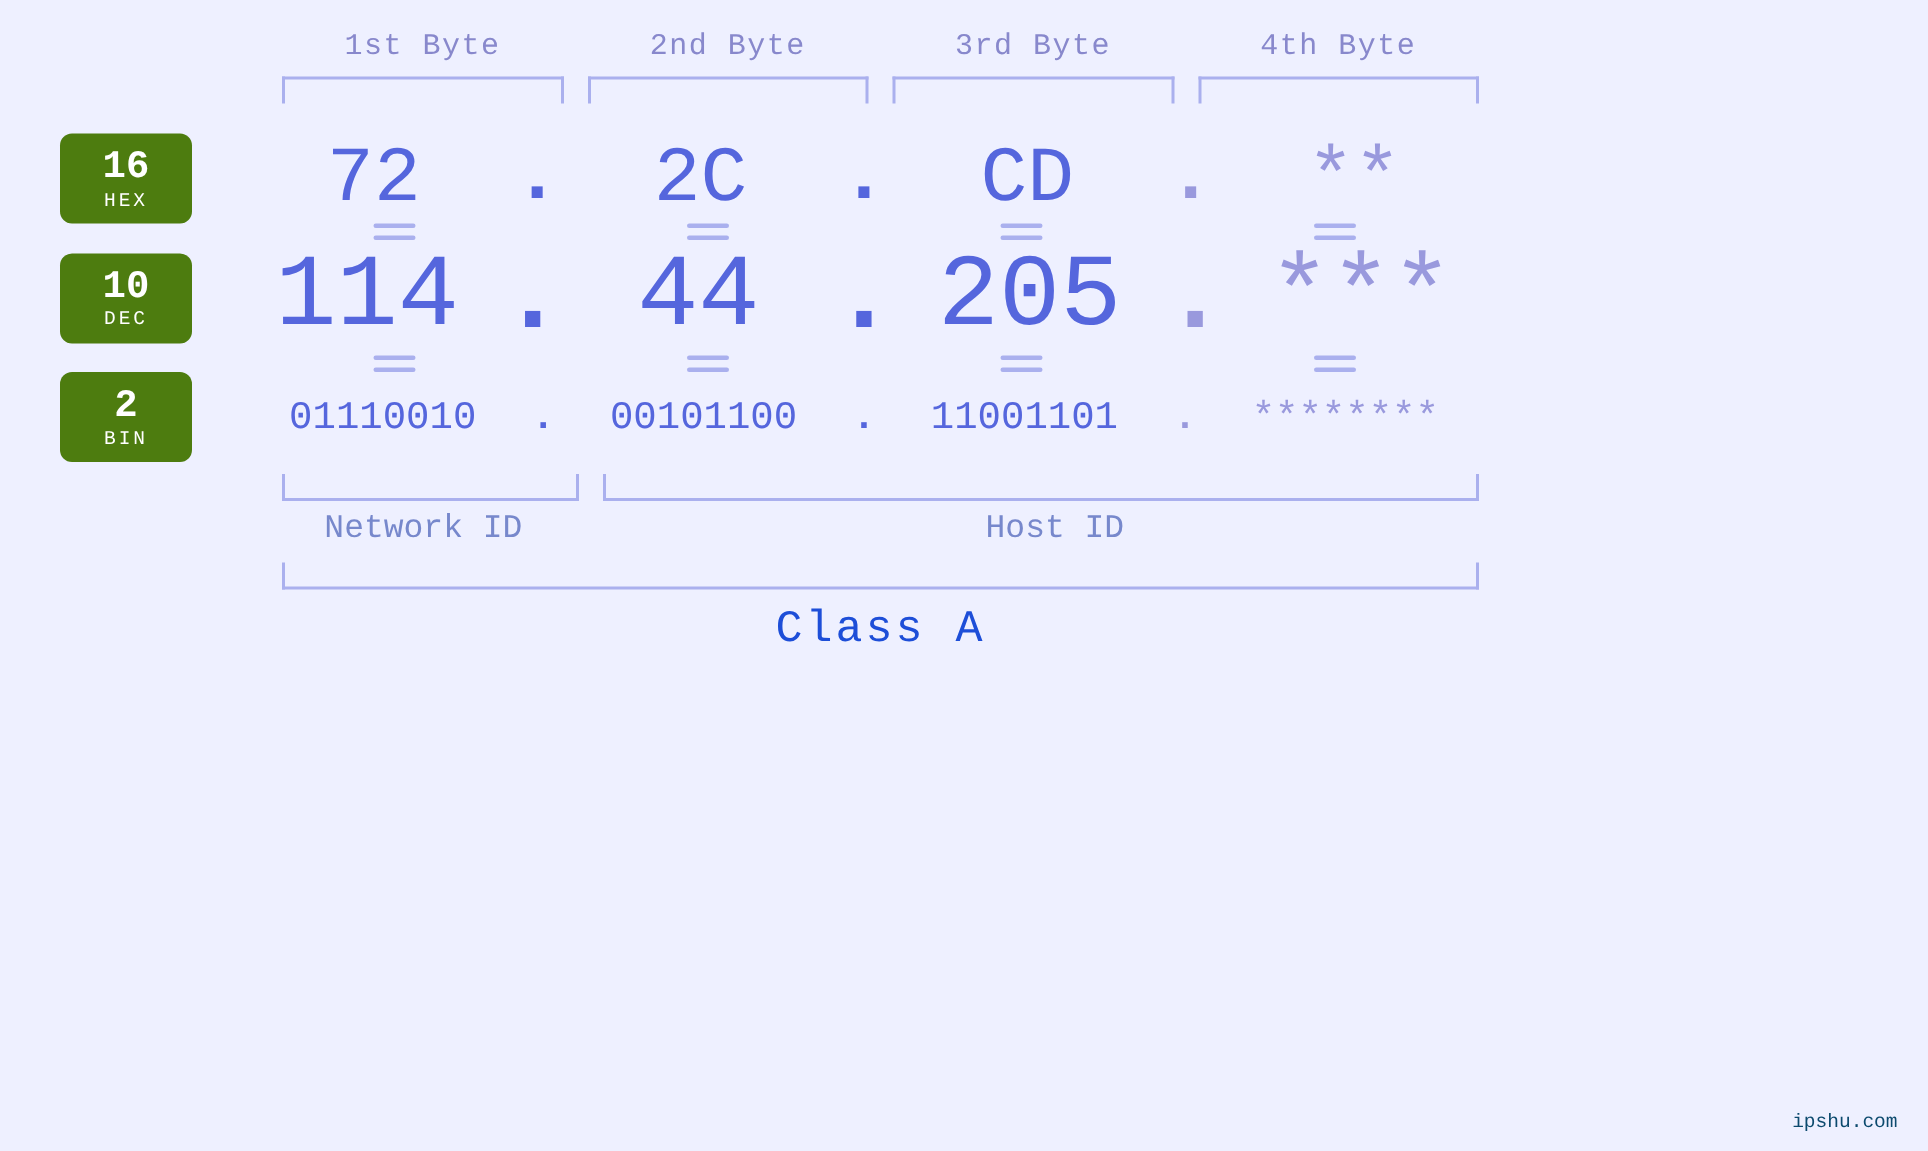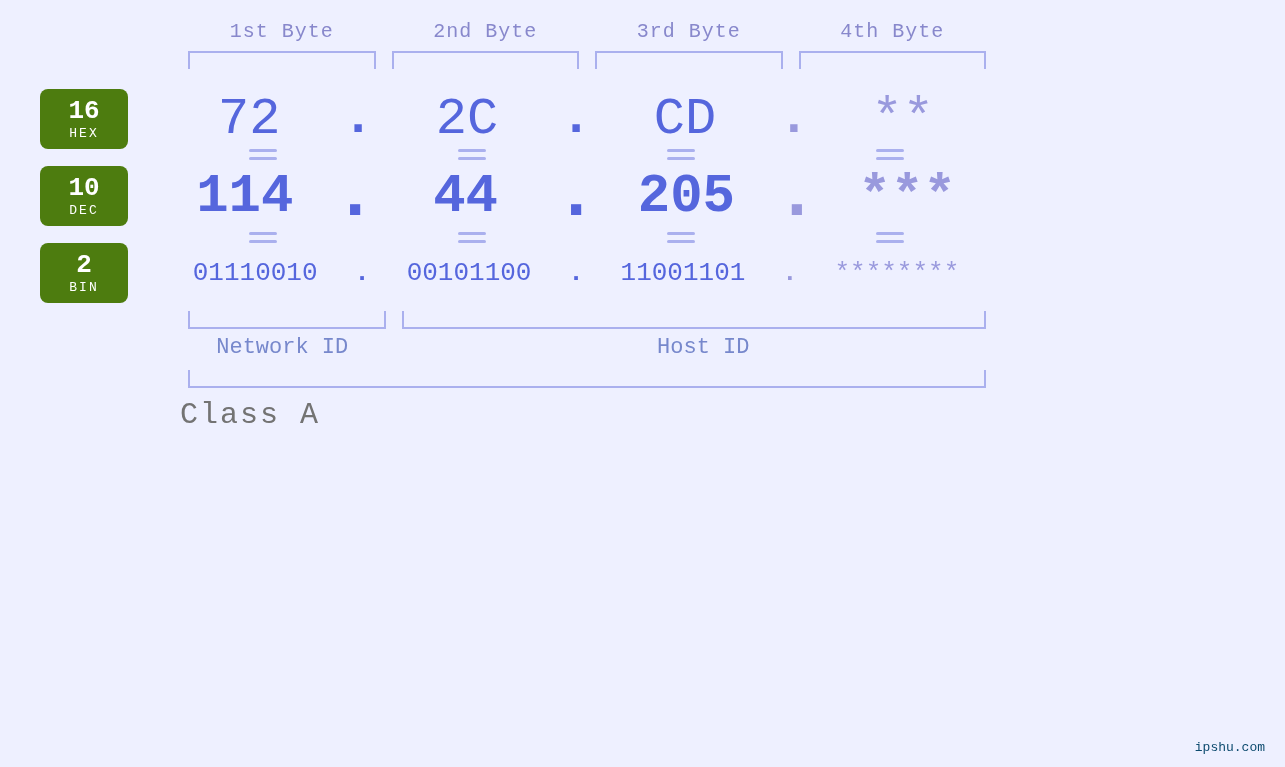--- a/index.html
+++ b/index.html
@@ -104,22 +104,22 @@
       text-align: center;
       color: #5566dd;
       font-family: 'Courier New', Courier, monospace;
     }
 
     .byte-value.hex {
       font-size: 52px;
     }
 
     .byte-value.dec {
-      font-size: 54px;
-      font-weight: bold;
+      font-size: 68px;
+      font-weight: normal;
     }
 
     .byte-value.bin {
       font-size: 26px;
     }
 
     .byte-value.masked {
       color: #9999dd;
     }
 
@@ -239,21 +239,22 @@
 
     .class-outer-bracket {
       border-bottom: 2px solid #aab0ee;
       border-left: 2px solid #aab0ee;
       border-right: 2px solid #aab0ee;
       height: 18px;
       margin: 0 8px;
     }
 
     .class-label {
-      color: #737373;
+      text-align: center;
+      color: #1d4ed8;
       font-size: 30px;
       font-family: 'Courier New', Courier, monospace;
       margin-top: 10px;
       letter-spacing: 2px;
     }
 
     
     .watermark {
       position: absolute;
       bottom: 12px;

